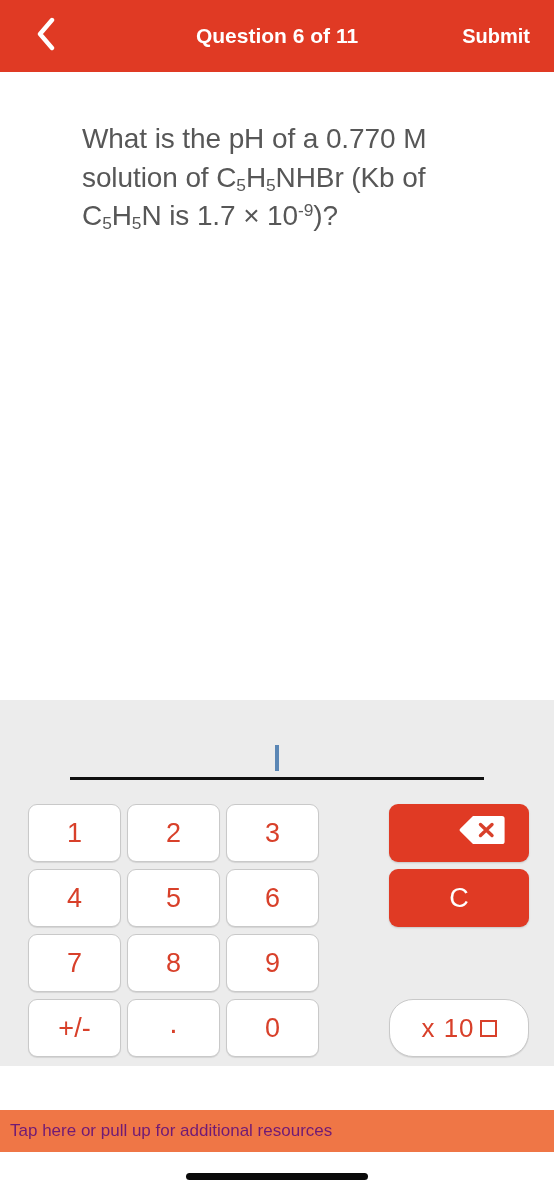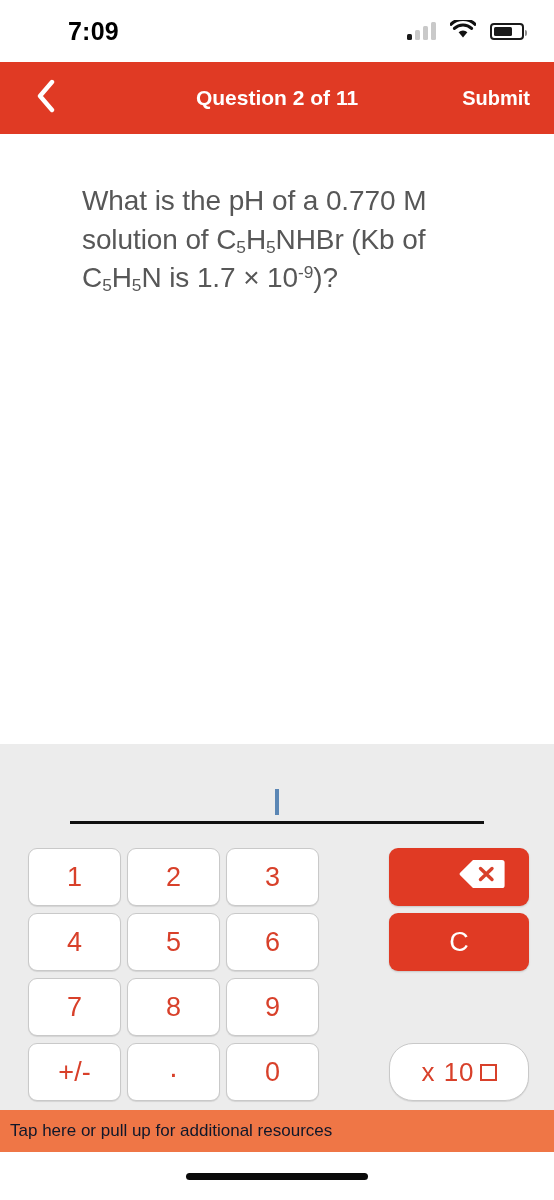--- a/index.html
+++ b/index.html
@@ -207,74 +207,54 @@
   
   .key-spacer { visibility: hidden; }
 
   
   .resources-bar {
     flex: 0 0 42px;
     background: #EF7646;
     display: flex;
     align-items: center;
     padding-left: 10px;
-    color: #0f172a;
+    color: #701a75;
     font-size: 17px;
     cursor: pointer;
+    margin-top: 44px;
   }
   .home-area {
     flex: 0 0 48px;
     background: #ffffff;
     display: flex;
     align-items: center;
     justify-content: center;
   }
   .home-indicator {
     width: 182px;
     height: 7px;
     border-radius: 4px;
     background: #0a0a0a;
   }
 </style>
 </head>
 <body>
 
 <div id="app">
 
-  <div class="status-bar">
-    <div class="status-time">7:09</div>
-    <div class="status-icons">
-      <span class="signal-bars">
-        <i class="on"></i>
-          <i></i>
-          <i></i>
-          <i></i>
-      </span>
-      <span>
-        <svg width="26" height="19" viewBox="0 0 26 19">
-          <path d="M13 17.4 L8.6 12.2 A6.6 6.6 0 0 1 17.4 12.2 Z" fill="#111"></path>
-          <path d="M4.4 8.4 A12.4 12.4 0 0 1 21.6 8.4" stroke="#111" stroke-width="3.1" fill="none" stroke-linecap="round"></path>
-          <path d="M0.9 4.3 A17.6 17.6 0 0 1 25.1 4.3" stroke="#111" stroke-width="3.1" fill="none" stroke-linecap="round"></path>
-        </svg>
-      </span>
-      <span class="battery">
-          <span></span>
-        </span>
-    </div>
-  </div>
 
   <div class="nav-header">
     <div class="back-btn">
       <span>
         <svg width="22" height="34" viewBox="0 0 22 34">
           <path d="M17 3 L5 17 L17 31" stroke="#ffffff" stroke-width="4.4" fill="none" stroke-linecap="round" stroke-linejoin="round"></path>
         </svg>
       </span>
     </div>
-    <div class="nav-title">Question 2 of 11</div>
+    <div class="nav-title">Question 6 of 11</div>
     <div class="submit-btn">Submit</div>
   </div>
 
   <div class="question-area">
     <div class="question-text">
       <span>What is the pH of a 0.770 M solution of C</span><sub>5</sub><span>H</span><sub>5</sub><span>NHBr (Kb of C</span><sub>5</sub><span>H</span><sub>5</sub><span>N is 1.7 × 10</span><sup>-9</sup><span>)?</span>
     </div>
   </div>
 
   <div class="keypad-panel">

